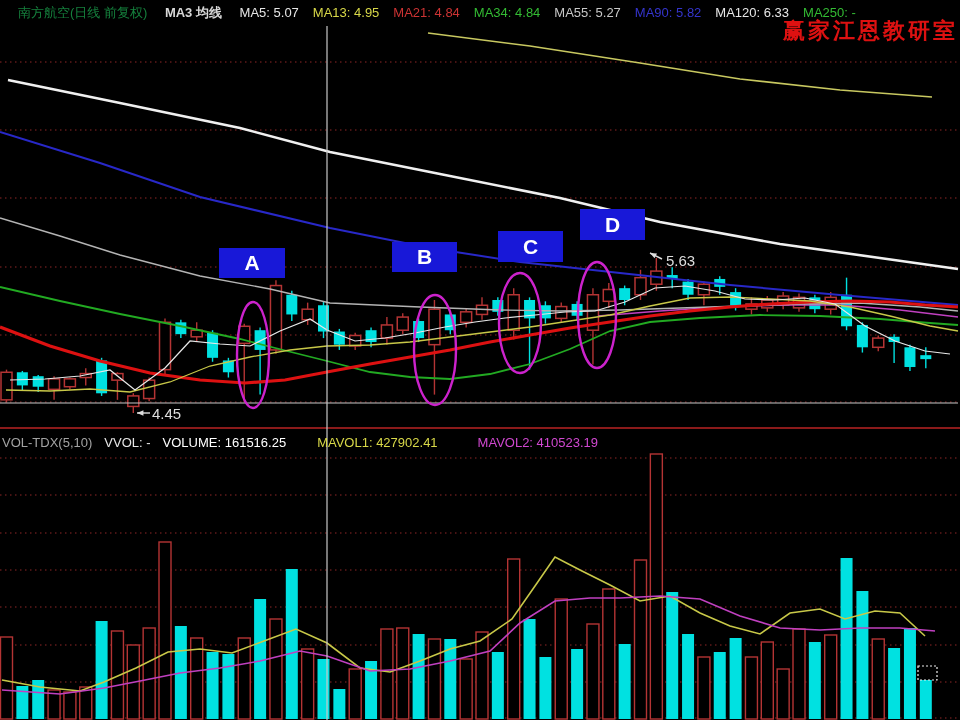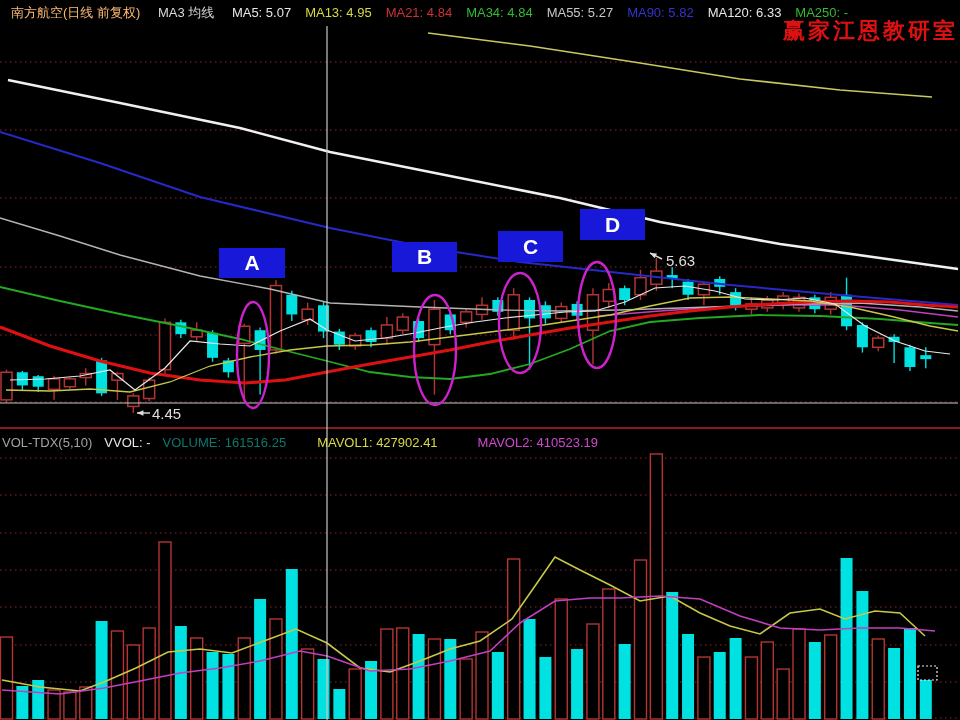--- a/index.html
+++ b/index.html
@@ -1,22 +1,22 @@
 <!DOCTYPE html>
 <html><head>
 <meta charset="utf-8">
 <style>
   html,body{margin:0;padding:0;background:#000;}
   #app{position:relative;width:960px;height:720px;background:#000;overflow:hidden;
        font-family:"Liberation Sans",sans-serif;}
   #topbar{position:absolute;left:0;top:0;width:960px;height:26px;line-height:26px;
           font-size:13px;white-space:nowrap;z-index:5;}
   #topbar span{margin-right:14px;}
-  #title{color:#fdba74;margin-left:11px;}
-  #subtitle{color:#d8d8d8;}
+  #title{color:#15803d;margin-left:18px;}
+  #subtitle{color:#d8d8d8;font-weight:bold;}
   #watermark{position:absolute;right:2px;top:16px;z-index:9;color:#dd1111;
              font-family:Liberation Sans, sans-serif;font-weight:bold;font-size:22px;
              letter-spacing:3px;white-space:nowrap;}
   #chart{position:absolute;left:0;top:0;z-index:2;}
   .annot-box{position:absolute;z-index:6;background:#1818d8;color:#fff;
              display:flex;align-items:center;justify-content:center;
              font-weight:bold;font-size:21px;font-family:"Liberation Sans",sans-serif;}
   #volbar{position:absolute;left:0;top:430px;width:960px;height:25px;line-height:25px;
           font-size:13px;white-space:nowrap;z-index:5;}
   #volbar span{margin-right:12px;}
@@ -264,14 +264,14 @@
   <div id="boxes">
 
   <div class="annot-box" style="left: 219px; top: 248px; width: 66px; height: 30px; background: rgb(24, 24, 216);">A</div>
       <div class="annot-box" style="left: 392px; top: 242px; width: 65px; height: 30px; background: rgb(24, 24, 216);">B</div>
       <div class="annot-box" style="left: 498px; top: 231px; width: 65px; height: 31px; background: rgb(24, 24, 216);">C</div>
       <div class="annot-box" style="left: 580px; top: 209px; width: 65px; height: 31px; background: rgb(24, 24, 216);">D</div>
     </div>
 
   <div id="volbar">
     
-  <span style="color: #a3a3a3;">VOL-TDX(5,10)</span><span style="color: rgb(230, 230, 230); text-align: right;">VVOL: -</span><span style="color: #0f766e;">VOLUME: 161516.25</span><span style="color: rgb(216, 216, 72); margin-left: 19px;">MAVOL1: 427902.41</span><span style="color: rgb(208, 72, 208); padding-left: 28px;">MAVOL2: 410523.19</span></div>
+  <span style="color: #a3a3a3;">VOL-TDX(5,10)</span><span style="color: rgb(230, 230, 230); text-align: right;">VVOL: -</span><span style="color: #ffffff;">VOLUME: 161516.25</span><span style="color: rgb(216, 216, 72); margin-left: 19px;">MAVOL1: 427902.41</span><span style="color: rgb(208, 72, 208); padding-left: 28px;">MAVOL2: 410523.19</span></div>
 </div>
 
 </body></html>

